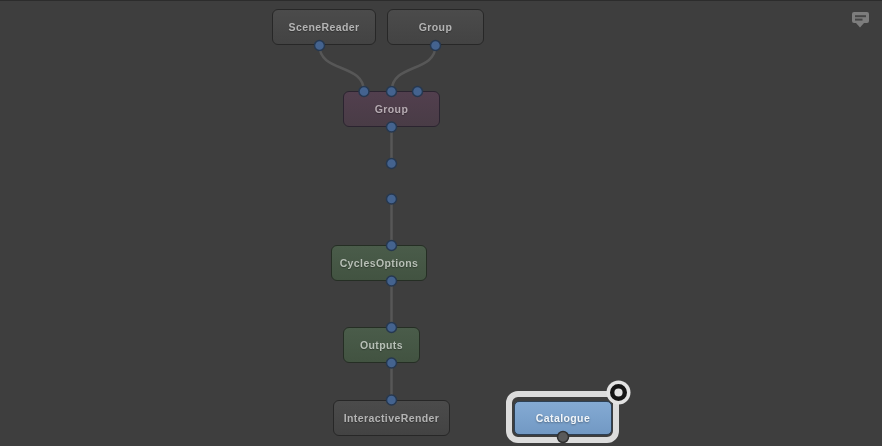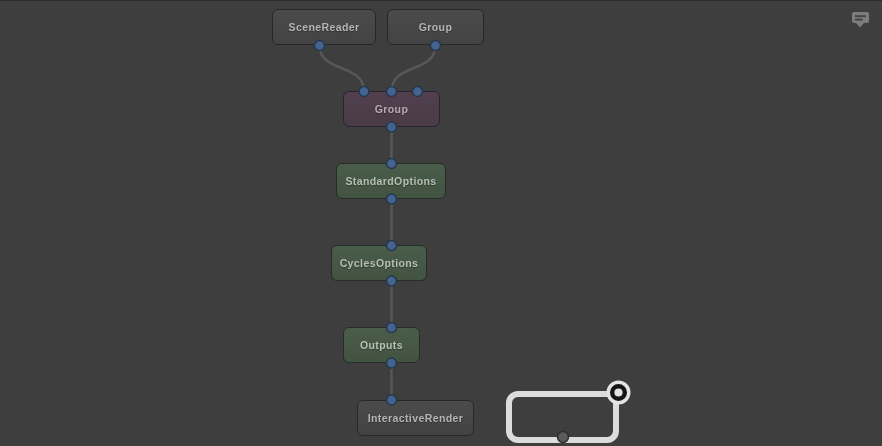--- a/index.html
+++ b/index.html
@@ -58,50 +58,50 @@
     z-index: 3;
     pointer-events: none;
   }
   
   #n-scenereader       { left: 272px; top:   9px; width:  104px; height: 36px; }
   #n-camera            { left: 387px; top:   9px; width:  97px; height: 36px; }
   #n-group             { left: 343px; top:  91px; width:  97px; height: 36px; }
   #n-standardoptions   { left: 336px; top: 163px; width: 110px; height: 36px; }
   #n-cyclesoptions     { left: 331px; top: 245px; width:  96px; height: 36px; }
   #n-outputs           { left: 343px; top: 327px; width:  77px; height: 36px; }
-  #n-interactiverender { left: 333px; top: 400px; width: 117px; height: 36px; margin-left: 24px; }
+  #n-interactiverender { left: 333px; top: 400px; width: 117px; height: 36px; }
   #n-catalogue         { left: 514px; top: 401px; width:  98px; height: 34px; border-radius: 5px; }
 </style>
 </head>
 <body>
 
 <div class="canvas">
 
   <div class="selection-frame"></div>
 
   <div class="node node--gray" id="n-scenereader">
     <span>SceneReader</span>
   </div>
   <div class="node node--gray" id="n-camera">
     <span>Group</span>
   </div>
   <div class="node node--plum" id="n-group">
     <span>Group</span>
   </div>
-  <div class="node node--green" id="n-standardoptions">
-    <span>StandardOptions</span>
-  </div>
   <div class="node node--green" id="n-cyclesoptions">
     <span>CyclesOptions</span>
   </div>
   <div class="node node--green" id="n-outputs">
     <span>Outputs</span>
   </div>
   <div class="node node--gray" id="n-interactiverender">
     <span>InteractiveRender</span>
+  </div>
+  <div class="node node--blue" id="n-catalogue">
+    <span>Catalogue</span>
   </div>
 
   <svg class="overlay-svg" viewBox="0 0 882 446">
 
     <g stroke="#575757" stroke-width="2.5" fill="none" stroke-linecap="round">
       <path d="M319.5,45.5 C319.5,73 364,63 364,91.5"></path>
       <path d="M435.5,45.5 C435.5,73 391.5,63 391.5,91.5"></path>
       <path d="M391.5,127 L391.5,163.5"></path>
       <path d="M391.5,199 L391.5,245.5"></path>
       <path d="M391.5,281 L391.5,327.5"></path>

